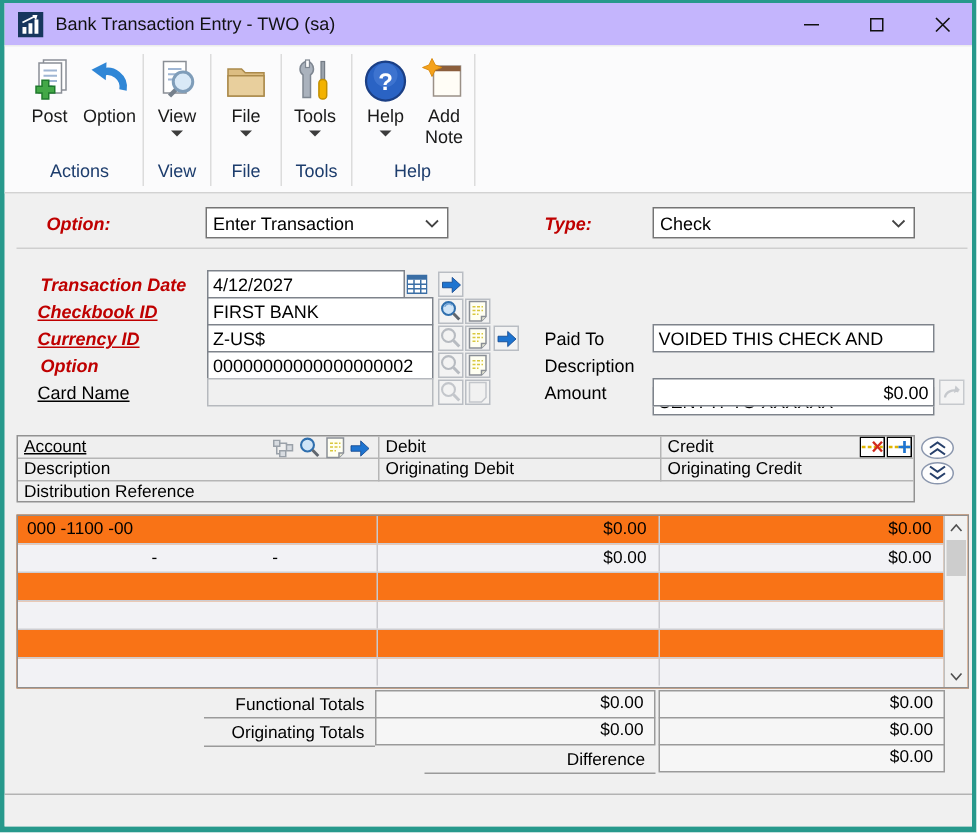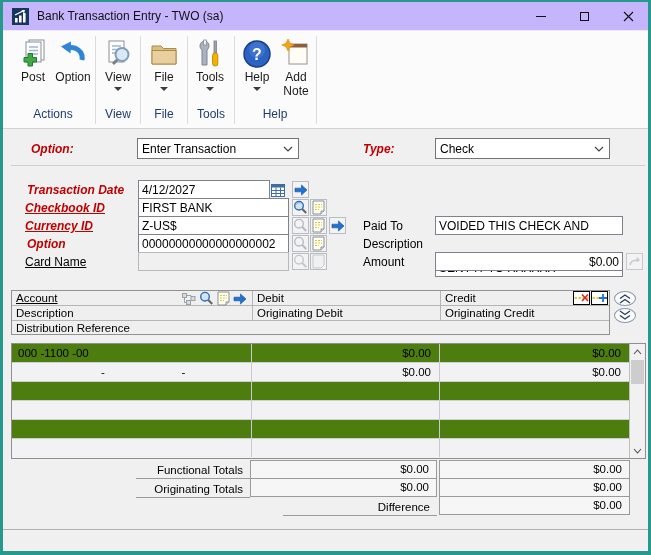--- a/index.html
+++ b/index.html
@@ -37,21 +37,21 @@
   .iconcell{position:absolute;width:17px;height:17px;border:1px solid #b9bdc3;background:#f3f3f3;display:flex;align-items:center;justify-content:center;cursor:pointer;}
   .hline{position:absolute;height:1px;background:#cfcfcf;}
   
   .ghead{position:absolute;left:8px;top:288px;width:599px;height:45px;background:#efefef;border:1px solid #929292;font-size:11.5px;}
   .gv{position:absolute;top:0;height:30px;width:1px;background:#b5b5b5;}
   .gh{position:absolute;left:0;right:0;height:1px;background:#b5b5b5;}
   .htxt{position:absolute;white-space:nowrap;color:#000;}
   .hicon{position:absolute;cursor:pointer;}
   .oval{position:absolute;width:22px;height:15px;border:1px solid #8a96ad;border-radius:50%;background:#fdfdfd;display:flex;align-items:center;justify-content:center;cursor:pointer;}
   
-  .gbody{position:absolute;left:8px;top:341px;width:635px;height:116px;border:1px solid #8f8f8f;background:#4d7c0f;font-size:11.5px;}
+  .gbody{position:absolute;left:8px;top:341px;width:635px;height:116px;border:1px solid #8f8f8f;background:#f97316;font-size:11.5px;}
   .grow{position:absolute;left:0;width:617px;height:19px;border-bottom:1px solid #cdcdd2;}
   .grow.alt{background:#f2f2f5;}
   .gcell{position:absolute;top:0;height:18px;line-height:18px;overflow:hidden;}
   .gcell.acct{left:0;width:240px;padding-left:6px;white-space:pre;border-right:1px solid #c9c9ce;}
   .gcell.deb{left:241px;width:187px;text-align:right;padding-right:8px;border-right:1px solid #c9c9ce;}
   .gcell.cred{left:429px;width:188px;text-align:right;padding-right:8px;}
   .vscroll{position:absolute;right:0;top:0;width:16px;height:114px;background:#f1f1f1;border-left:1px solid #bfbfbf;}
   .sbtn{position:absolute;left:0;width:15px;height:15px;display:flex;align-items:center;justify-content:center;cursor:pointer;}
   .sthumb{position:absolute;left:1px;top:16px;width:13px;height:24px;background:#cdcdcd;cursor:pointer;}
   

